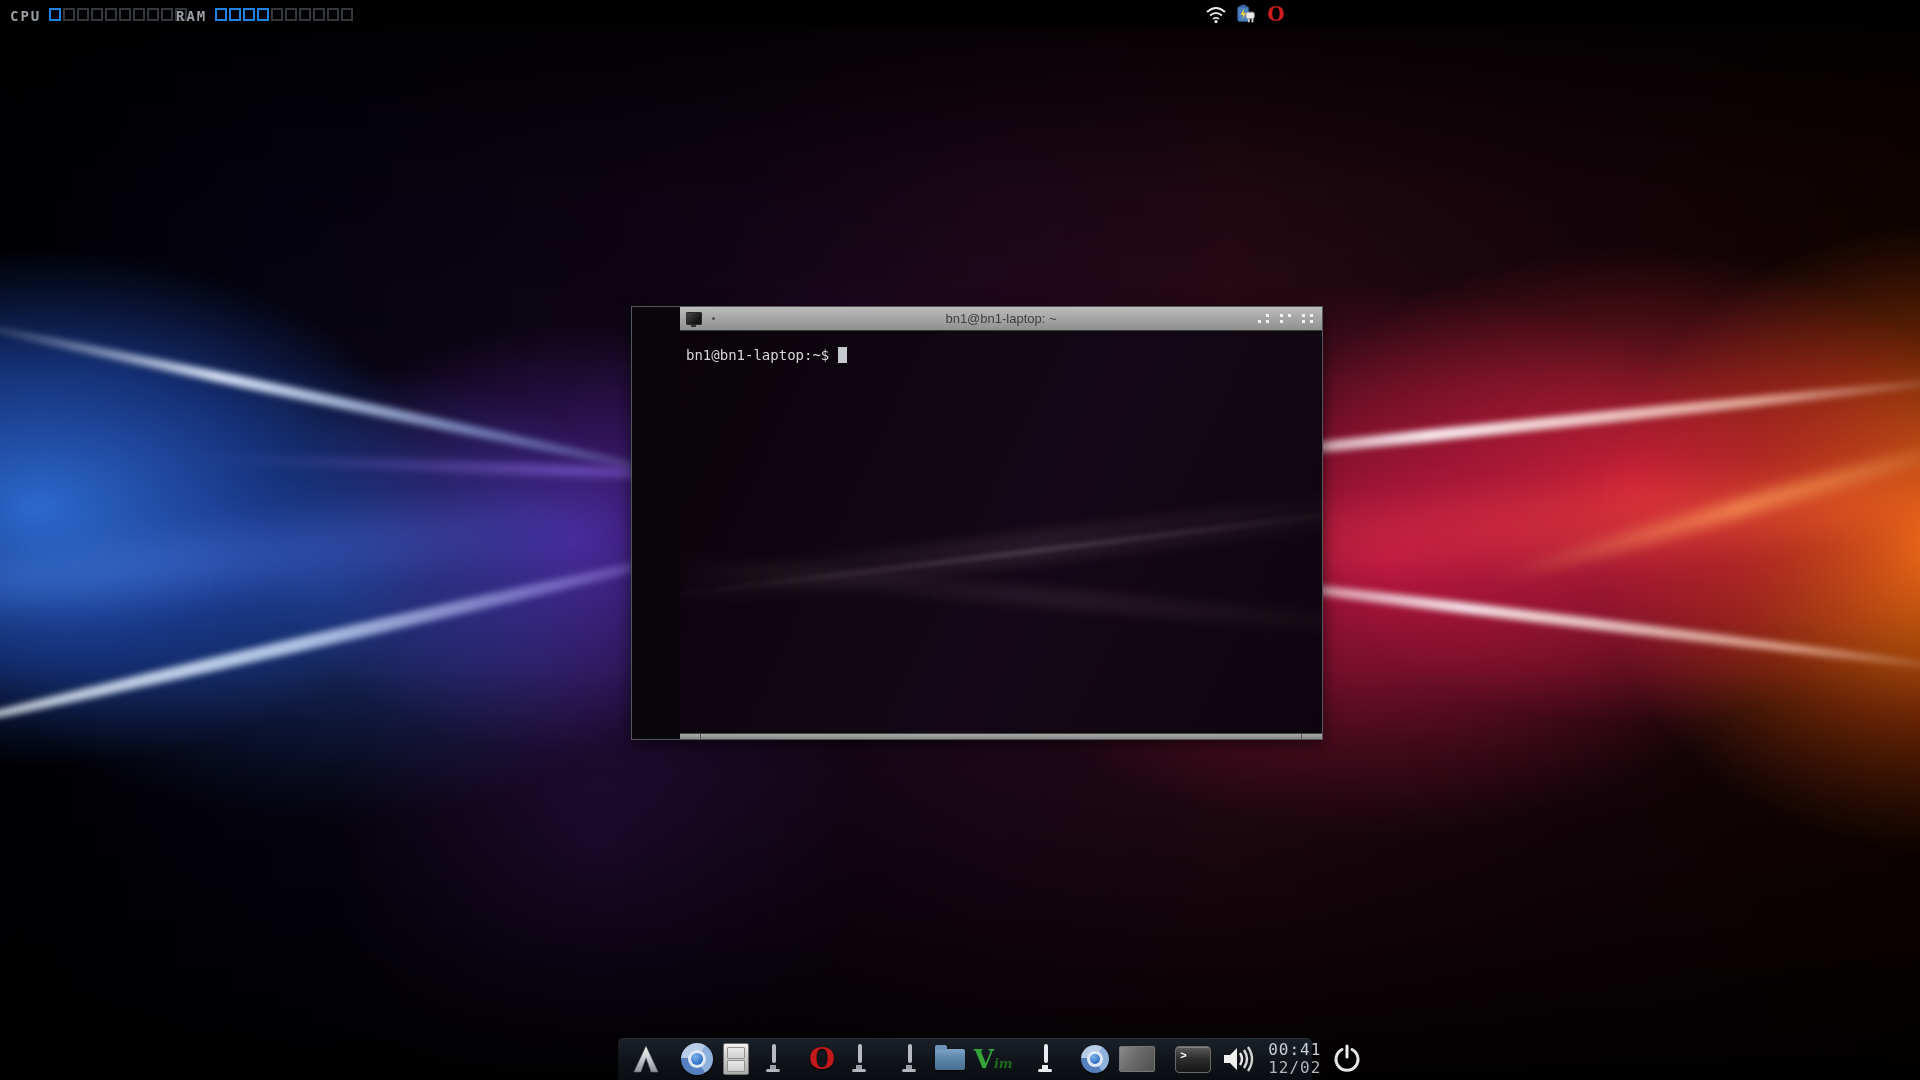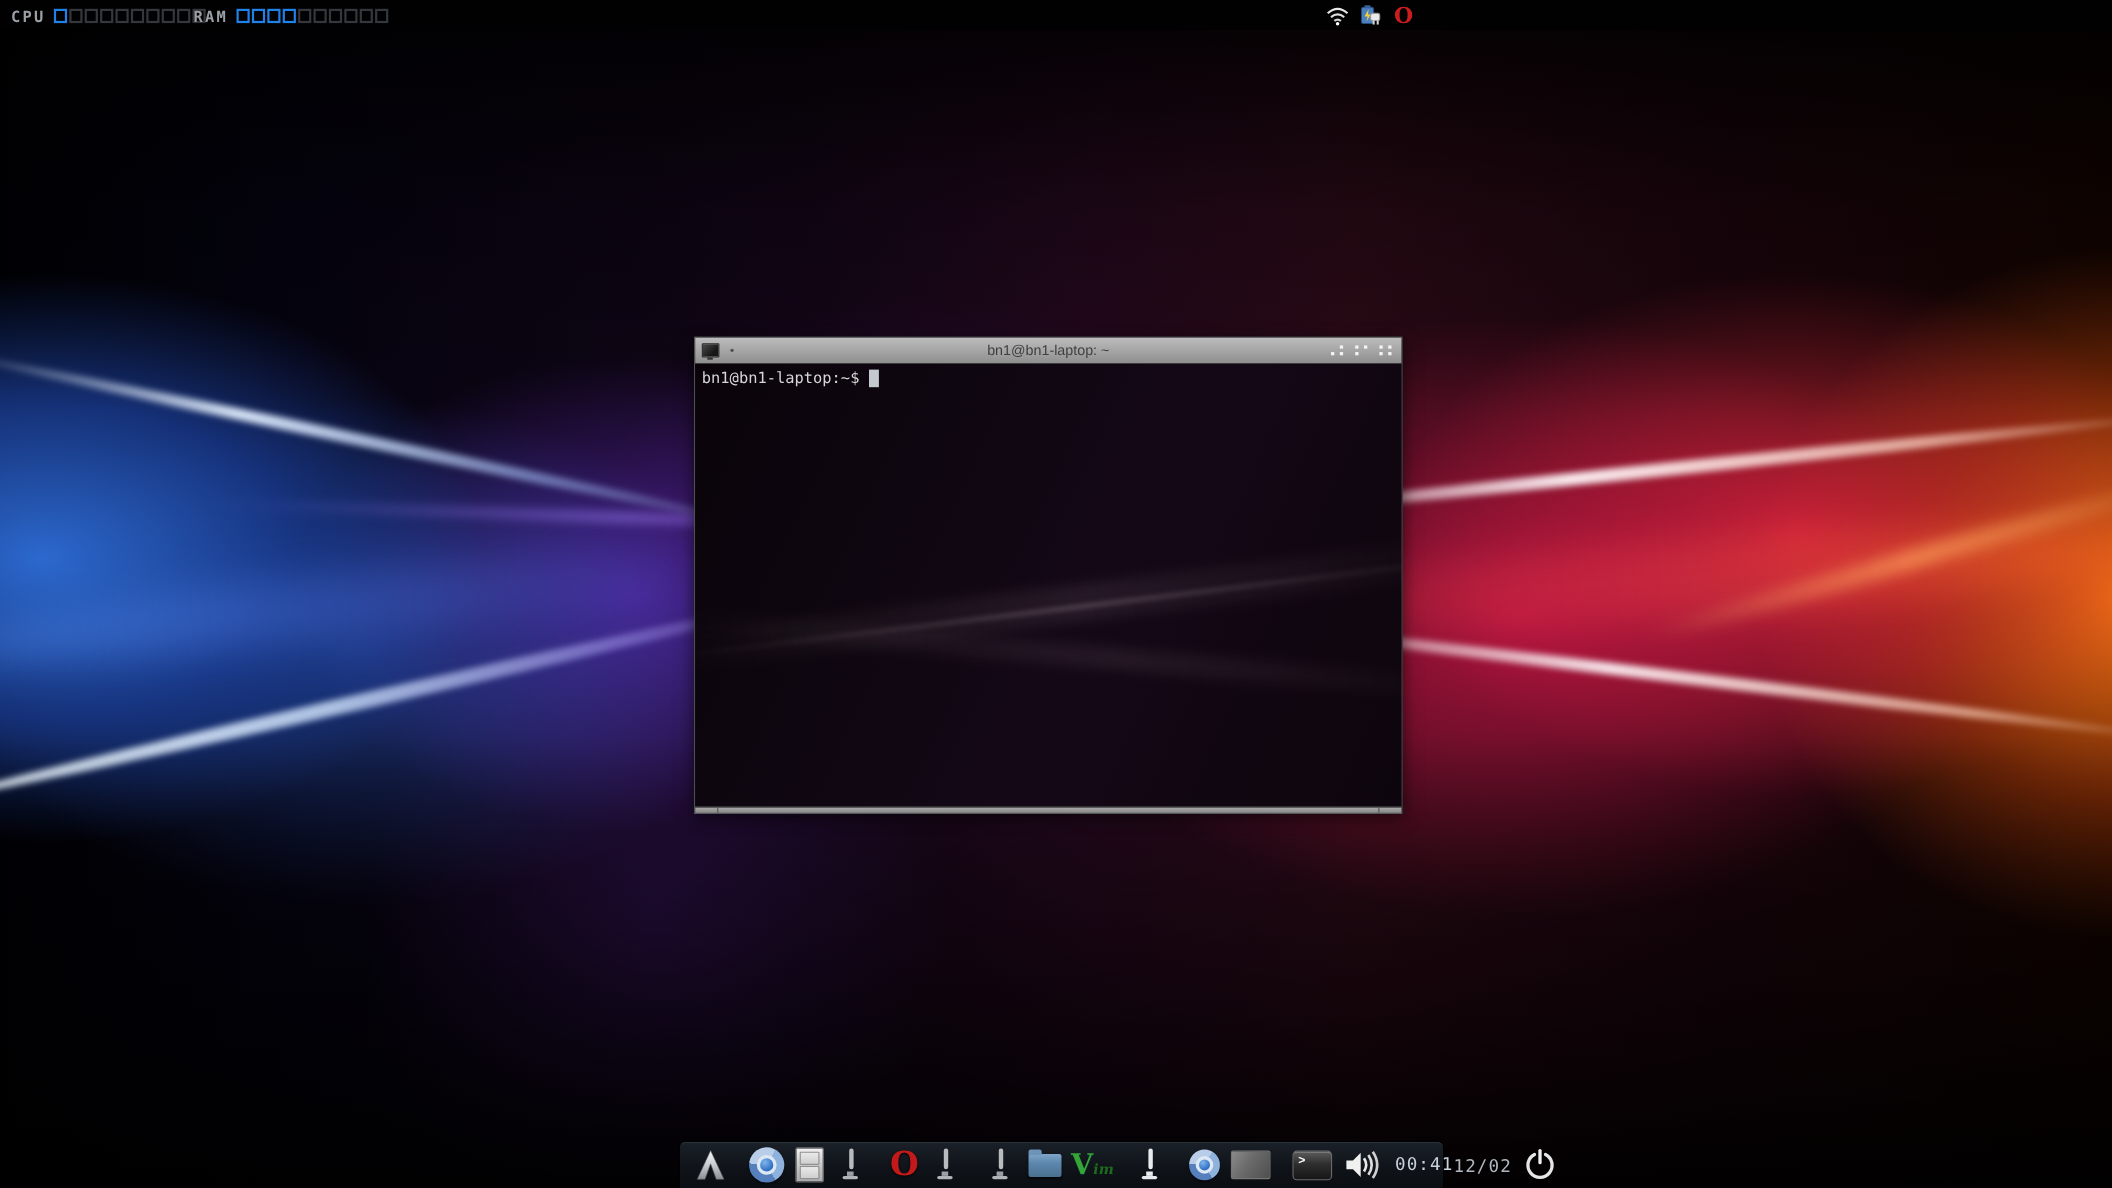--- a/index.html
+++ b/index.html
@@ -47,21 +47,21 @@
   .blk{width:8px;height:9px;border:2px solid #34383c;display:inline-block;margin-right:2px;background:transparent;}
   .blk.lit{border-color:#1e82e8;}
   #cpu-meter{left:10px;}
   #ram-meter{left:176px;}
   #tray{position:absolute;left:1204px;top:1px;height:25px;display:flex;align-items:center;gap:6px;z-index:21;}
   .trayicon{width:24px;height:24px;display:flex;align-items:center;justify-content:center;}
   #opera-tray{color:#cc1d1d;font-family:"DejaVu Serif",serif;font-weight:bold;font-size:20px;line-height:20px;}
 
   
   #terminal{left:631px;top:306px;width:642px;height:432px;z-index:10;
-    border:1px solid #55585a;box-shadow:0 4px 14px rgba(0,0,0,.6);background:#0b060b;}
+    border:1px solid #55585a;box-shadow:0 4px 14px rgba(0,0,0,.6);background:#0b060b;padding-left:48px;}
   #titlebar{position:relative;height:23px;background:linear-gradient(180deg,#bcbcbc 0%,#a8a8a8 45%,#8f8f8f 100%);
     border-bottom:1px solid #3c3c3c;display:flex;align-items:center;}
   #title-icon{width:14px;height:11px;margin-left:6px;background:linear-gradient(135deg,#4a4a4a,#161616 70%);
     border:1px solid #2a2a2a;border-radius:1px;position:relative;}
   #title-icon:after{content:"";position:absolute;left:4px;bottom:-3px;width:5px;height:2px;background:#333;}
   #menu-dot{width:3px;height:3px;background:#4f4f4f;border-radius:50%;margin-left:10px;}
   #title-text{position:absolute;left:0;right:0;text-align:center;font-family:"Liberation Sans",sans-serif;
     font-size:13px;color:#3f3f3f;}
   #winbtns{margin-left:auto;display:flex;align-items:center;margin-right:8px;gap:9px;}
   .wbtn{width:13px;height:11px;position:relative;}
@@ -69,21 +69,21 @@
   .d.tl{left:1px;top:1px}.d.tr{right:1px;top:1px}.d.bl{left:1px;bottom:1px}.d.br{right:1px;bottom:1px}
   #term-body{position:relative;height:402px;overflow:hidden;
     background:linear-gradient(115deg,#0a040a 0%,#100712 40%,#140816 55%,#0d050d 100%);}
   .tstreak{position:absolute;filter:blur(5px);}
   #ts1{left:-30px;top:200px;width:760px;height:34px;transform:rotate(-7deg);
     background:linear-gradient(90deg,rgba(150,120,130,0),rgba(150,125,135,.14) 50%,rgba(150,120,130,0));}
   #ts2{left:-30px;top:255px;width:760px;height:20px;transform:rotate(5deg);
     background:linear-gradient(90deg,rgba(160,130,140,0),rgba(165,135,145,.12) 55%,rgba(160,130,140,0));}
   #ts3{left:-20px;top:218px;width:740px;height:5px;transform:rotate(-7deg);filter:blur(2px);
     background:linear-gradient(90deg,rgba(190,170,180,0),rgba(200,180,190,.22) 50%,rgba(190,170,180,0));}
-  #prompt-line{position:absolute;left:6px;top:5px;display:flex;align-items:center;
+  #prompt-line{position:absolute;left:6px;top:16px;display:flex;align-items:center;
     font-size:14px;color:#d6d6d6;letter-spacing:0px;}
   #cursor{width:9px;height:16px;background:#c3c9cf;margin-left:9px;}
   #resizebar{position:relative;height:5px;background:linear-gradient(180deg,#aaa,#888);border-top:1px solid #444;}
   #resizebar .notch{position:absolute;top:0;width:1px;height:5px;background:#555;}
   #resizebar .n-l{left:20px;} #resizebar .n-r{right:20px;}
 
   
   #dock{left:617px;top:1037px;width:696px;height:43px;z-index:20;
     background:linear-gradient(180deg,#1b2129 0%,#10141a 55%,#0a0d11 100%);
     border:1px solid #000;border-bottom:none;border-radius:6px 6px 0 0;
@@ -133,21 +133,21 @@
     text-shadow:0 1px 1px #033;}
   .vim .im{color:#1d6b1d;font-family:"DejaVu Serif",serif;font-style:italic;font-weight:bold;font-size:13px;}
   
   .grayrect{width:34px;height:24px;border:1px solid #777;border-radius:2px;
     background:linear-gradient(125deg,#8a8a8a 0%,#6a6a6a 45%,#4f4f4f 100%);}
   
   .termicon{width:34px;height:25px;border-radius:4px;border:1px solid #6a6a6a;position:relative;
     background:linear-gradient(180deg,#5c5c5c 0%,#2e2e2e 45%,#161616 100%);box-shadow:inset 0 1px 0 rgba(255,255,255,.25);}
   .termicon .gt{position:absolute;left:4px;top:2px;color:#fff;font-size:11px;font-weight:bold;}
   
-  .clock{display:flex;flex-direction:row;align-items:center;justify-content:center;margin:0 6px;line-height:1;}
+  .clock{display:flex;flex-direction:column;align-items:center;justify-content:center;margin:0 6px;line-height:1;}
   .clock .time{font-size:16px;color:#c9d1d9;letter-spacing:1px;}
   .clock .date{font-size:16px;color:#aeb6be;letter-spacing:1px;margin-top:2px;}
 </style>
 </head>
 <body>
 
 <div id="wallpaper" class="abs">
   <div class="streak" id="sb1"></div>
   <div class="streak" id="sb2"></div>
   <div class="streak" id="sb3"></div>

